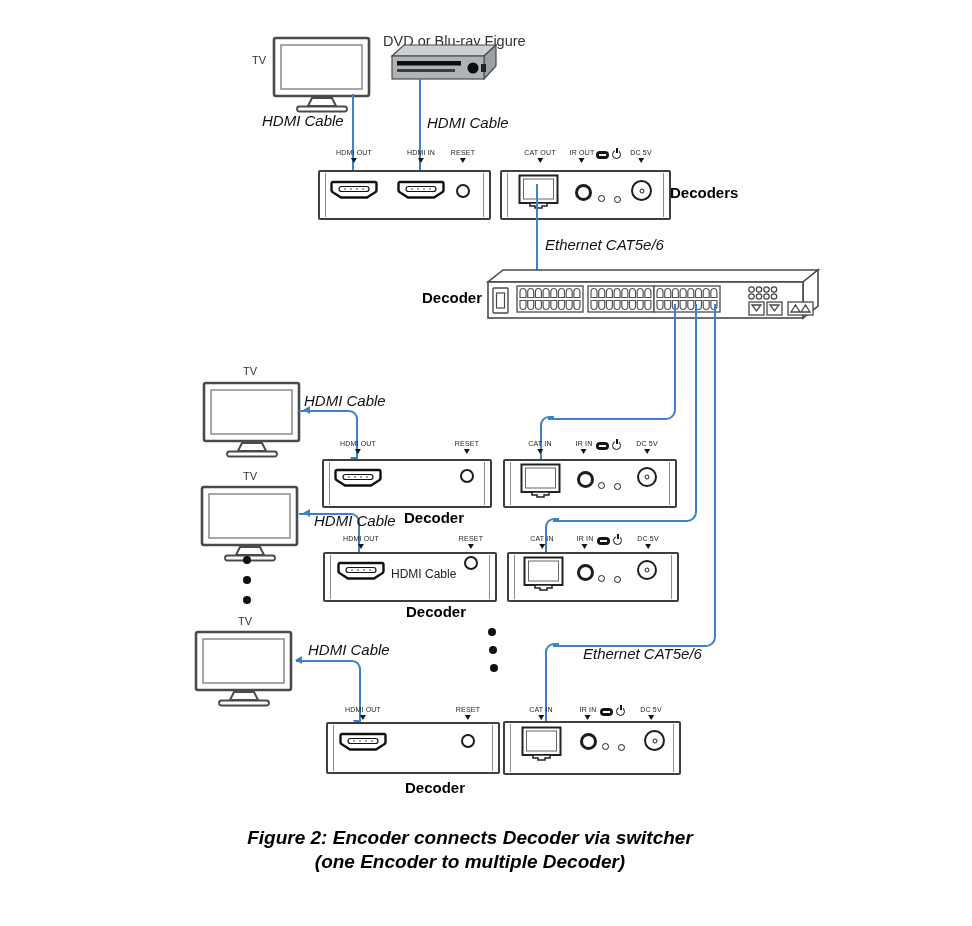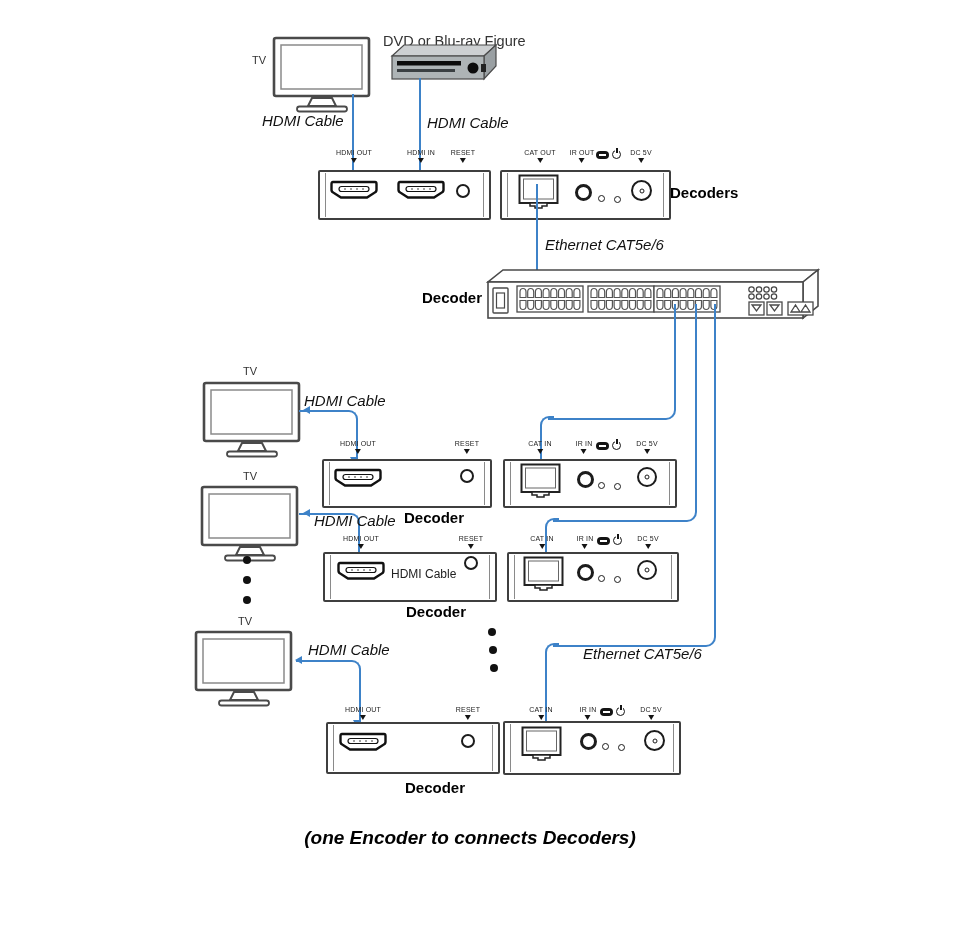--- a/index.html
+++ b/index.html
@@ -334,16 +334,17 @@
     <rect x="1.5" y="1.5" width="38" height="27.5" fill="#fff" stroke="#222" stroke-width="2"></rect>
     <rect x="5.5" y="5" width="30" height="20" fill="none" stroke="#666" stroke-width="1"></rect>
     <path d="M12,29 v3 h5 v2 h7 v-2 h5 v-3 z" fill="#fff" stroke="#222" stroke-width="1.5"></path>
   </svg>
   <div class="ring" style="left:580px; top:733px; width:17px; height:17px;"></div>
   <div class="dot" style="left:602px; top:743px;"></div>
   <div class="dot" style="left:618px; top:744px;"></div>
   <div class="jack" style="left:644px; top:730px; width:21px; height:21px;"></div>
 
   <div class="caption">
-    <div>(one Encoder to connects Decoders)</div>
+    <div>Figure 2: Encoder connects Decoder via switcher</div>
+    <div>(one Encoder to multiple Decoder)</div>
   </div>
 
 </div>
 
 </body></html>

